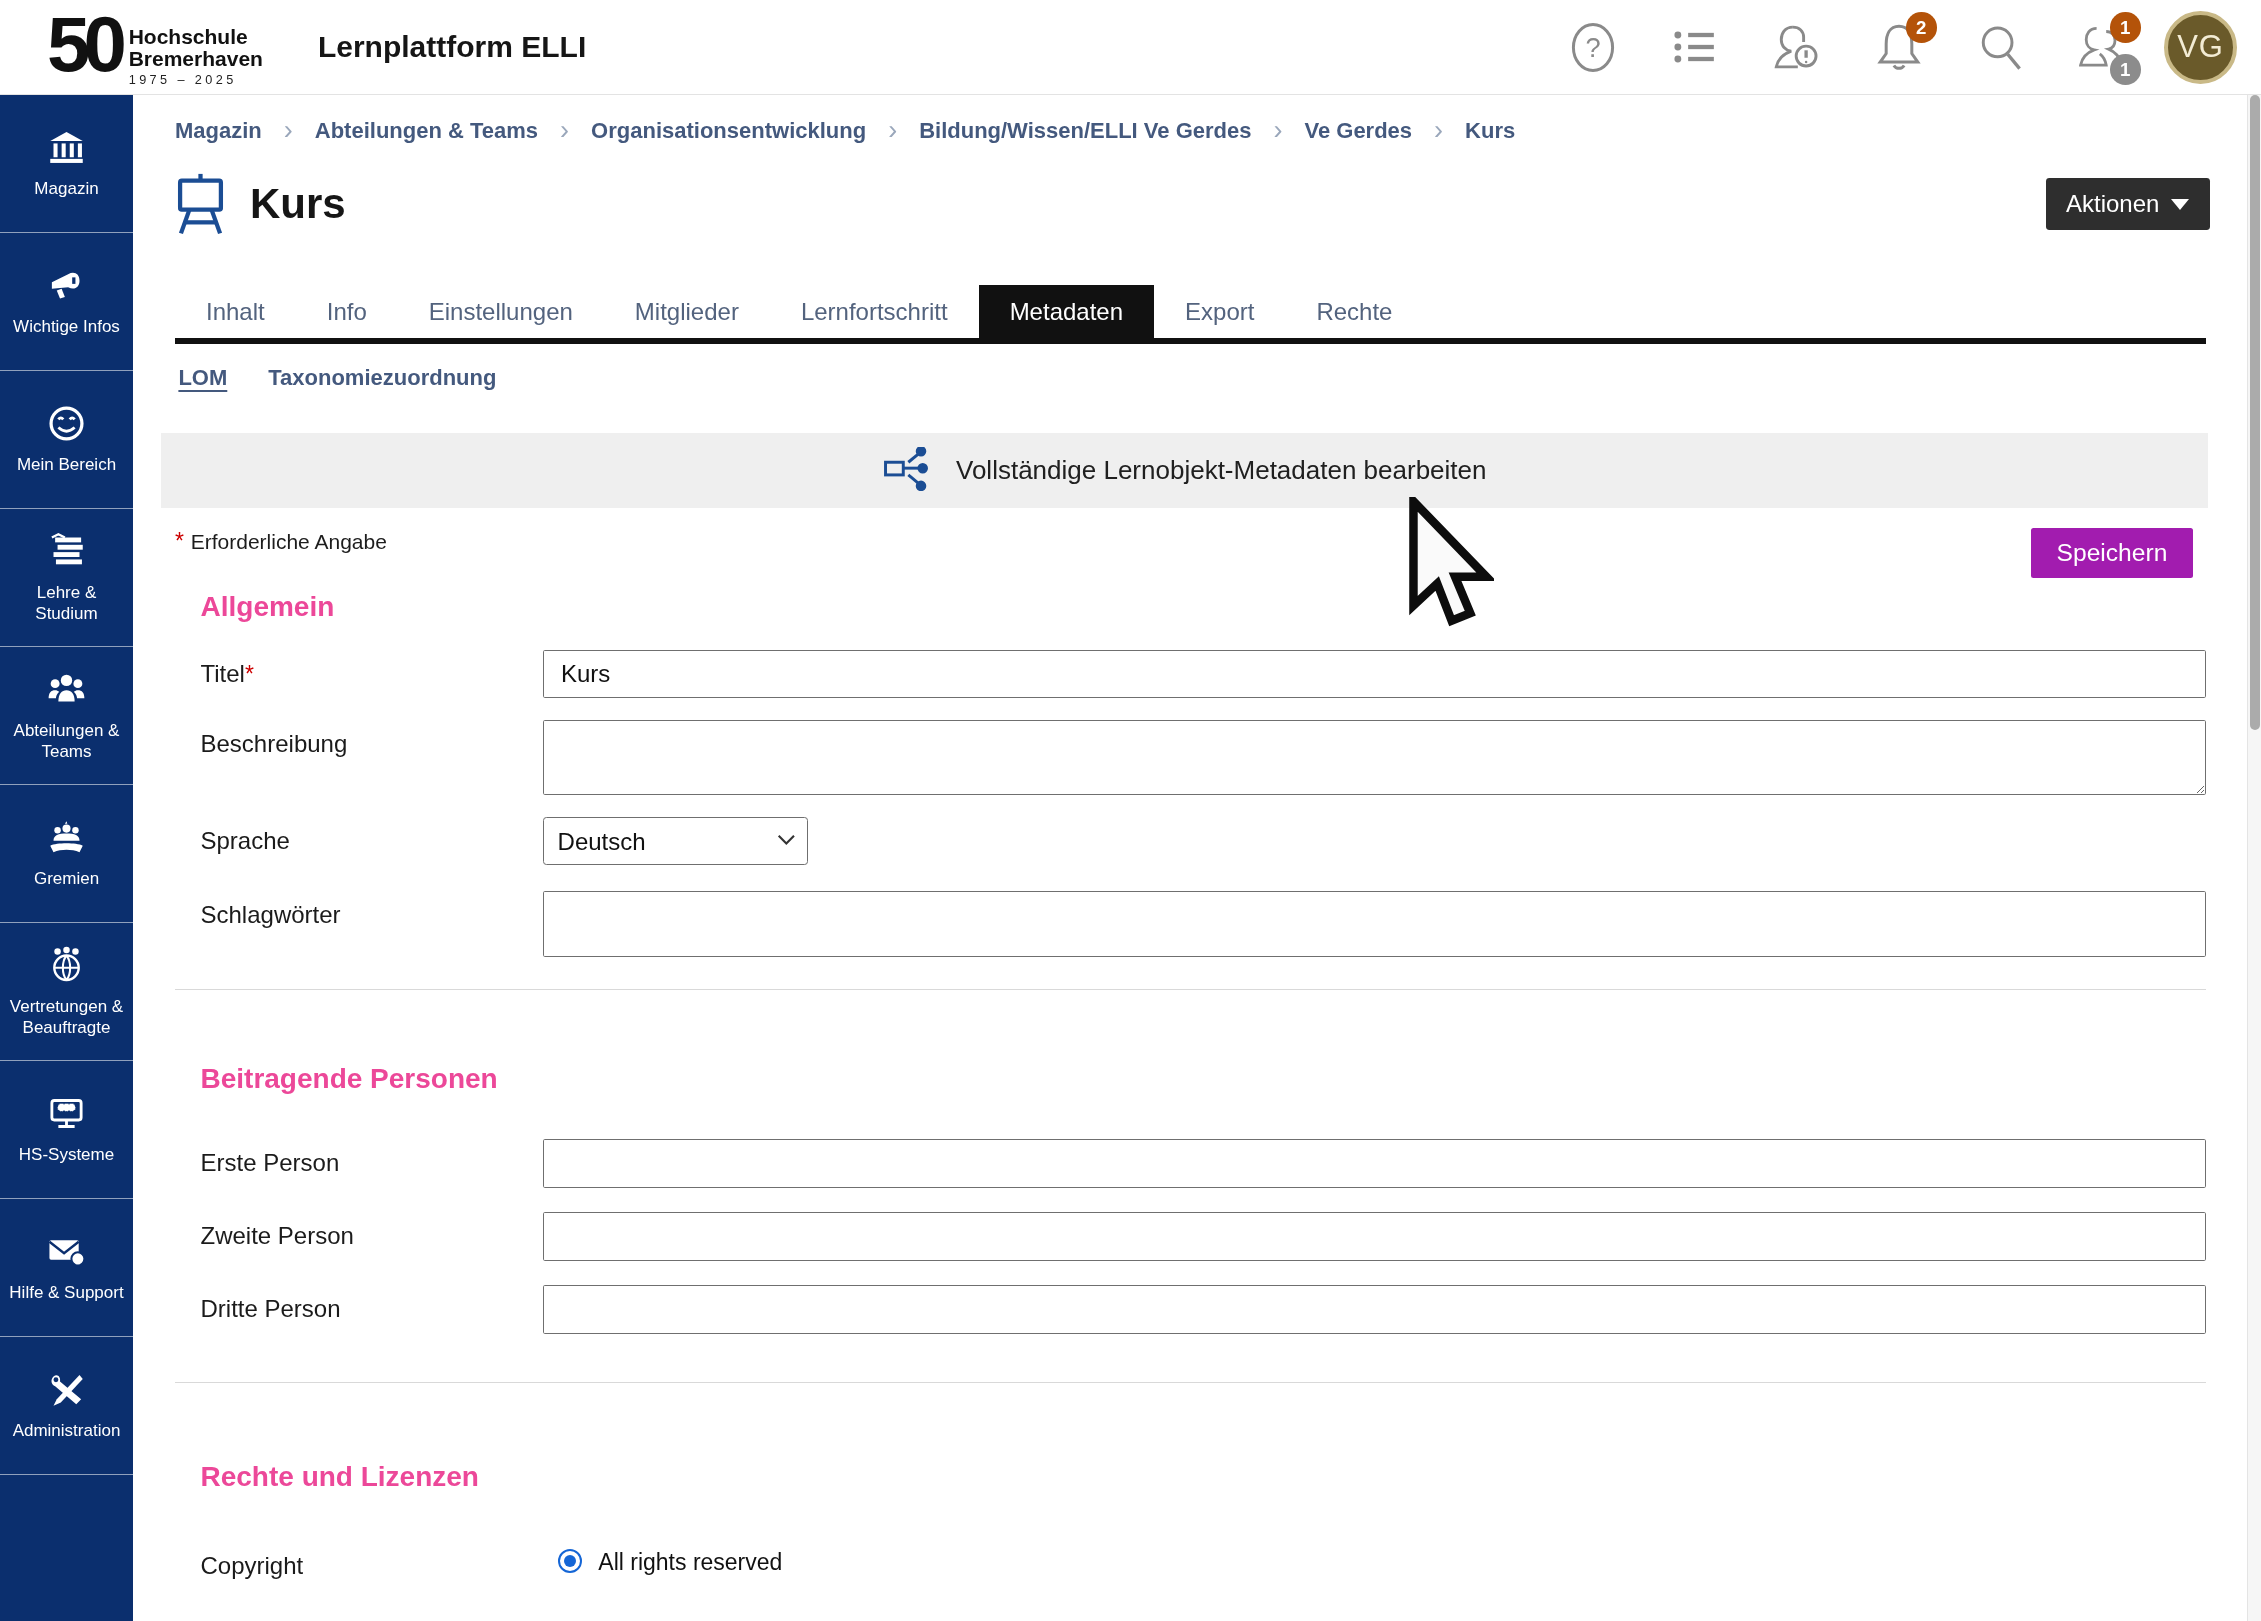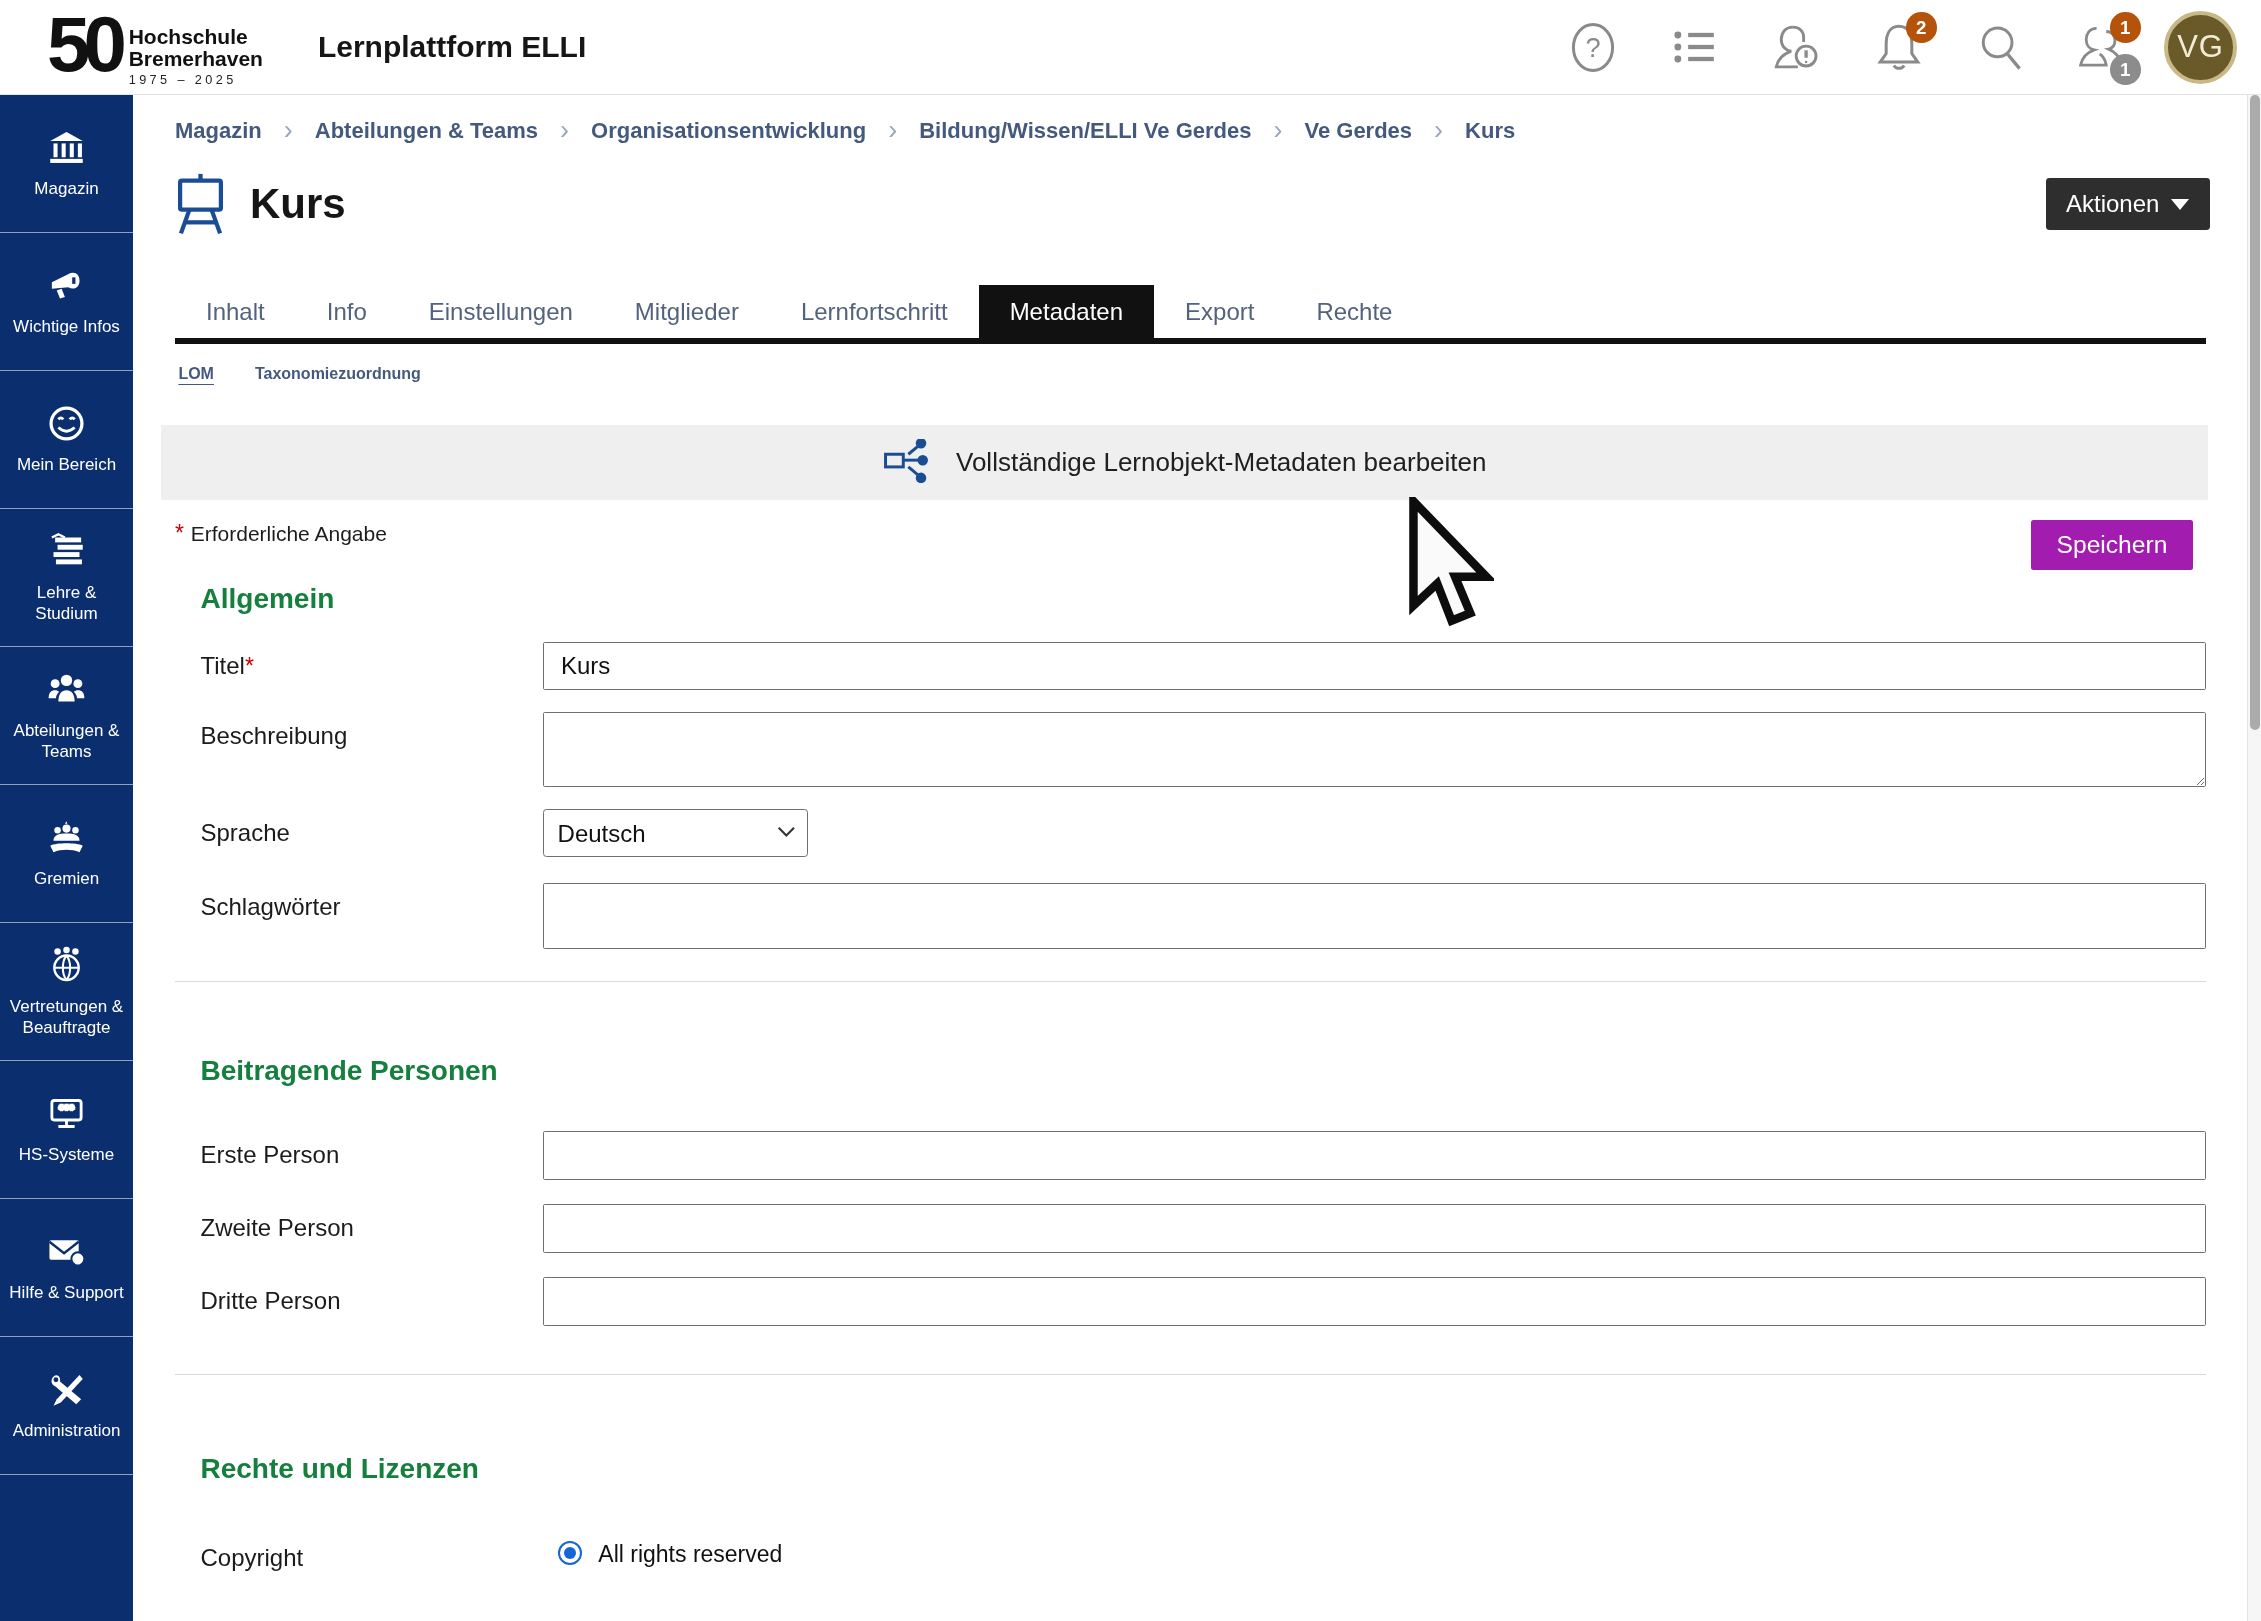--- a/index.html
+++ b/index.html
@@ -76,37 +76,37 @@
     display:flex; align-items:center; gap:12px; margin-right:-3.4px;
   }
   .caret-down { width:0; height:0; border-left:9.3px solid transparent; border-right:9.3px solid transparent; border-top:11px solid #fff; }
   
   .tabs { margin-top:48px; display:flex; border-bottom:6px solid #111; }
   .tab {
     padding:12.7px 31px; font-size:24px; color:#53637e; cursor:pointer; white-space:nowrap;
   }
   .tab.active { background:#111; color:#fff; }
   .subtabs { margin-top:20.4px; display:flex; gap:41px; padding-left:3.4px; }
-  .subtab { font-size:16px; color:#44597e; font-weight:600; cursor:pointer; text-decoration:none;text-align:center; }
+  .subtab { font-size:22px; color:#44597e; font-weight:600; cursor:pointer; text-decoration:none;text-align:center; }
   .subtab.active { text-decoration:underline; text-underline-offset:5.1px; }
   
   .banner {
     margin-top:42px; margin-left:-13.6px; margin-right:-1.7px; height:75px; background:#efefef;
     display:flex; align-items:center; justify-content:center; gap:24px; cursor:pointer;
   }
   .banner-label { font-size:26px; color:#202020; }
   
   .meta-row { margin-top:20px; display:flex; align-items:flex-start; }
   .required-note { font-size:21px; color:#1d1d1d; }
   .req-star { color:#cc0000; font-size:23px; margin-right:6.8px; }
   .save-btn {
     margin-left:auto; background:#a21caf; color:#fff; border:none; cursor:pointer;
     font-size:24.6px; font-family:inherit; padding:11px 25.5px; border-radius:2.5px; margin-right:13.6px;
   }
-  .section-heading { font-size:28px; font-weight:700; color:#15803d; margin-left:25.5px; }
+  .section-heading { font-size:28px; font-weight:700; color:#ec4899; margin-left:25.5px; }
   .h-allgemein { margin-top:13.6px; }
   .form-row { display:grid; grid-template-columns:368px 1fr; align-items:start; margin-top:27px; }
   .form-row .flabel { font-size:24px; color:#1b1b1b; padding-left:25.5px; padding-top:10.2px; }
   .txt-input {
     width:100%; height:48px; border:1.7px solid #6f6f6f; border-radius:1.7px;
     font-size:24px; font-family:inherit; color:#111; padding:0 17px; background:#fff;
   }
   .txt-input.tall { height:66px; }
   .txt-area {
     width:100%; height:75px; border:1.7px solid #6f6f6f; border-radius:1.7px;

